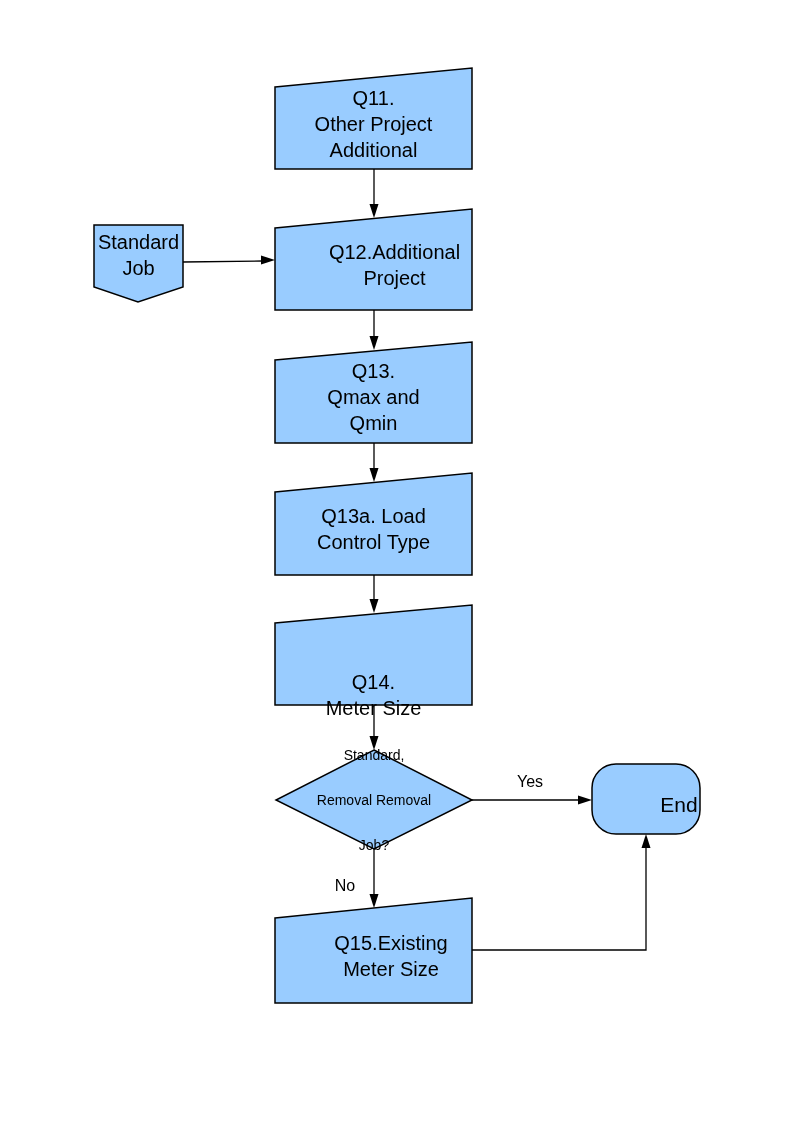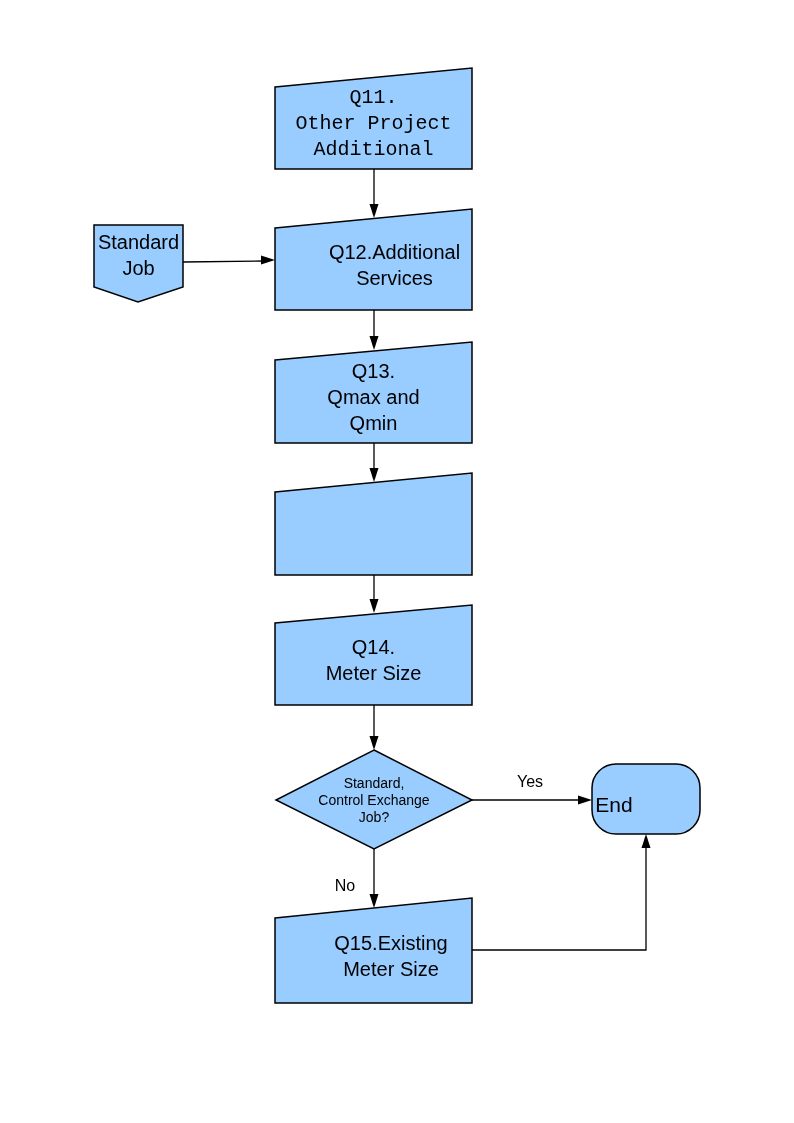--- a/index.html
+++ b/index.html
@@ -106,59 +106,63 @@
     <g>
       <polyline class="flow-line" points="472,950 646,950 646,847"></polyline>
       <polygon class="arrow-head" points="646,834 641.5,848 650.5,848"></polygon>
     </g>
     <g>
       <line class="flow-line" x1="183" y1="262" x2="262" y2="261"></line>
       <polygon class="arrow-head" points="275,260 261,255.5 261,264.5"></polygon>
     </g>
   </svg>
 
-  <div class="label" style="left:275px; top:78px; width:197px; height:91px;font-family:Liberation Mono, monospace;">
+  <div class="label" style="left:275px; top:78px; width:197px; height:91px;">
     <span class="line">Q11.</span>
     <span class="line">Other Project</span>
     <span class="line">Additional</span>
   </div>
 
   <div class="label" style="left:94px; top:223px; width:89px; height:64px;justify-content:center;">
     <span class="line">Standard</span>
     <span class="line">Job</span>
   </div>
 
   <div class="label" style="left:275px; top:219px; width:197px; height:91px;margin-left:21px;">
     <span class="line">Q12.Additional</span>
-    <span class="line">Services</span>
+    <span class="line">Project</span>
   </div>
 
   <div class="label" style="left:275px; top:351px; width:197px; height:92px;">
     <span class="line">Q13.</span>
     <span class="line">Qmax and</span>
     <span class="line">Qmin</span>
   </div>
 
+  <div class="label" style="left:275px; top:482px; width:197px; height:93px;">
+    <span class="line">Q13a. Load</span>
+    <span class="line">Control Type</span>
+  </div>
 
-  <div class="label" style="left:275px; top:614px; width:197px; height:91px;">
+  <div class="label" style="left:275px; top:649px; width:197px; height:91px;">
     <span class="line">Q14.</span>
     <span class="line">Meter Size</span>
   </div>
 
-  <div class="label small" style="left:276px; top:755px; width:196px; height:90px;">
+  <div class="label small" style="left:276px; top:755px; width:196px; height:90px;gap:28px;">
     <span class="line">Standard,</span>
-    <span class="line">Control Exchange</span>
+    <span class="line">Removal Removal</span>
     <span class="line">Job?</span>
   </div>
 
   <div class="label edge" style="left:495px; top:768px; width:70px; height:28px;">
     <span class="line">Yes</span>
   </div>
 
-  <div class="label terminator" style="left:560px; top:764px; width:108px; height:81px;">
+  <div class="label terminator" style="left:625px; top:764px; width:108px; height:81px;">
     <span class="line">End</span>
   </div>
 
   <div class="label edge" style="left:315px; top:872px; width:60px; height:28px;">
     <span class="line">No</span>
   </div>
 
   <div class="label" style="left:275px; top:908px; width:232px; height:95px;">
     <span class="line">Q15.Existing</span>
     <span class="line">Meter Size</span>

